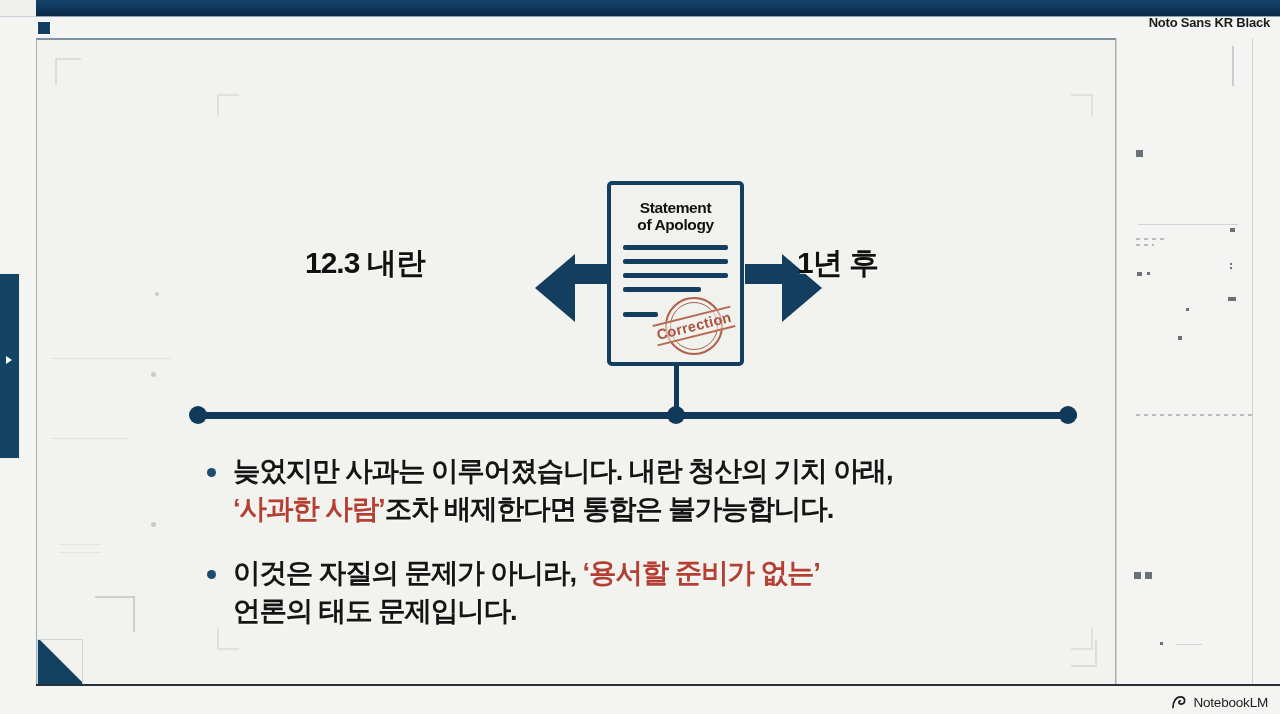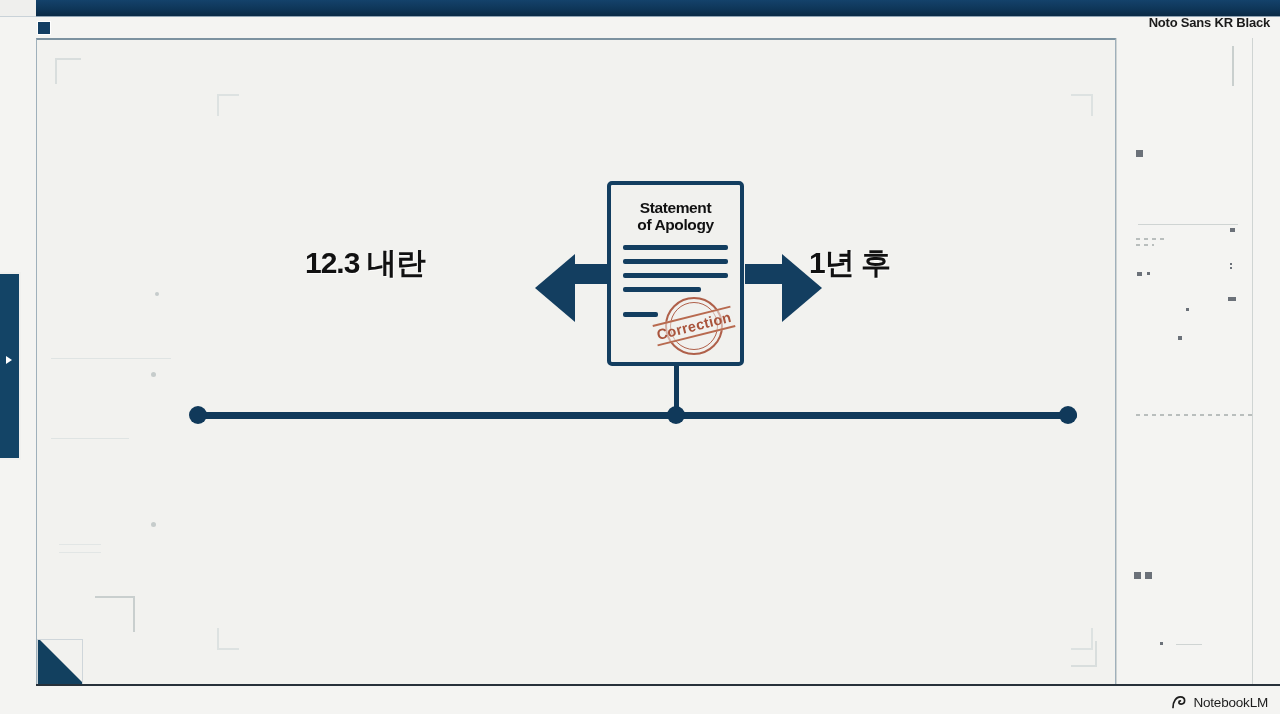--- a/index.html
+++ b/index.html
@@ -253,21 +253,21 @@
     top: 68px;
     font-size: 30px;
     font-weight: bold;
     color: #111111;
     line-height: 1.24;
     letter-spacing: -1px;
     text-shadow: 1px 1px 0 rgba(255,255,255,0.75);
     white-space: nowrap;
   }
   .side-label.left  { left: 118px; text-align: left; }
-  .side-label.right { left: 610px; text-align: center; margin-left: 12px; }
+  .side-label.right { left: 610px; text-align: center; }
 
   
   .axis {
     position: absolute;
     left: 10px; top: 236px;
     width: 880px; height: 7px;
     background: #10395a;
     border-radius: 4px;
   }
   .axis-stem {
@@ -432,20 +432,37 @@
             <div>1년 후</div>
           </div>
 
           <div class="axis-stem"></div>
           <div class="axis"></div>
           <div class="axis-dot d1"></div>
           <div class="axis-dot d2"></div>
           <div class="axis-dot d3"></div>
         </div>
 
+        <div class="bullets">
+
+          <div class="bullet">
+            <span class="bullet-dot"></span>
+            <span>늦었지만 사과는 이루어졌습니다. 내란 청산의 기치 아래,</span>
+            <br>
+            <span class="hl-underline">‘사과한 사람’</span><span>조차 배제한다면 통합은 불가능합니다.</span>
+          </div>
+
+          <div class="bullet">
+            <span class="bullet-dot"></span>
+            <span>이것은 자질의 문제가 아니라, </span><span class="hl-underline">‘용서할 준비가 없는’</span>
+            <br>
+            <span>언론의 태도 문제입니다.</span>
+          </div>
+
+        </div>
       </div>
     </div>
   </div>
 
   <div class="right-margin">
     <div class="rm-vline" style="left:0px; top:0px; height:648px;"></div>
     <div class="rm-vline" style="left:136px; top:0px; height:648px;"></div>
     <div class="rm-mark" style="left:20px; top:112px; width:7px; height:7px;"></div>
     <div class="rm-line" style="left:22px; top:186px; width:100px;"></div>
     <div class="rm-mark" style="left:114px; top:190px; width:5px; height:4px;"></div>

